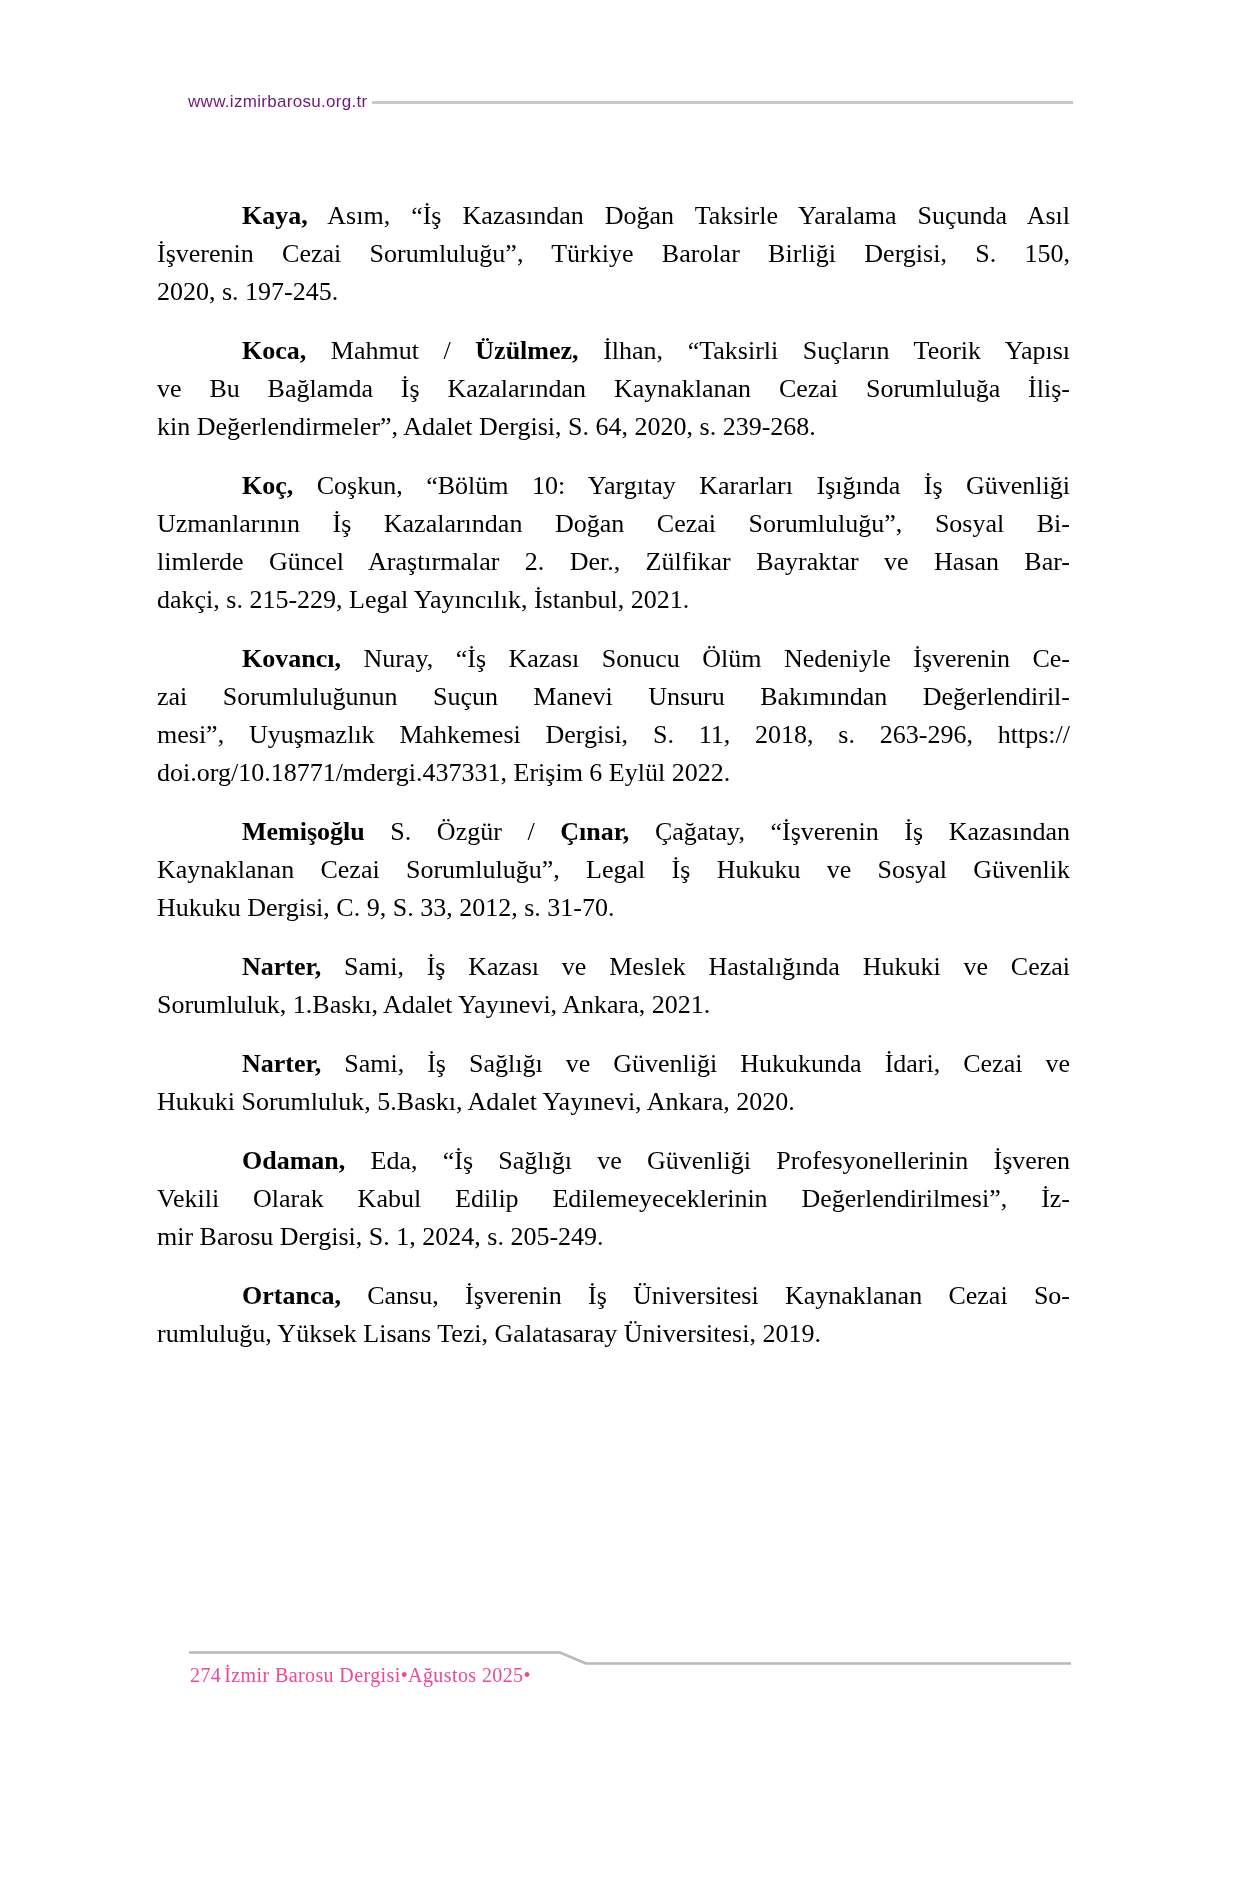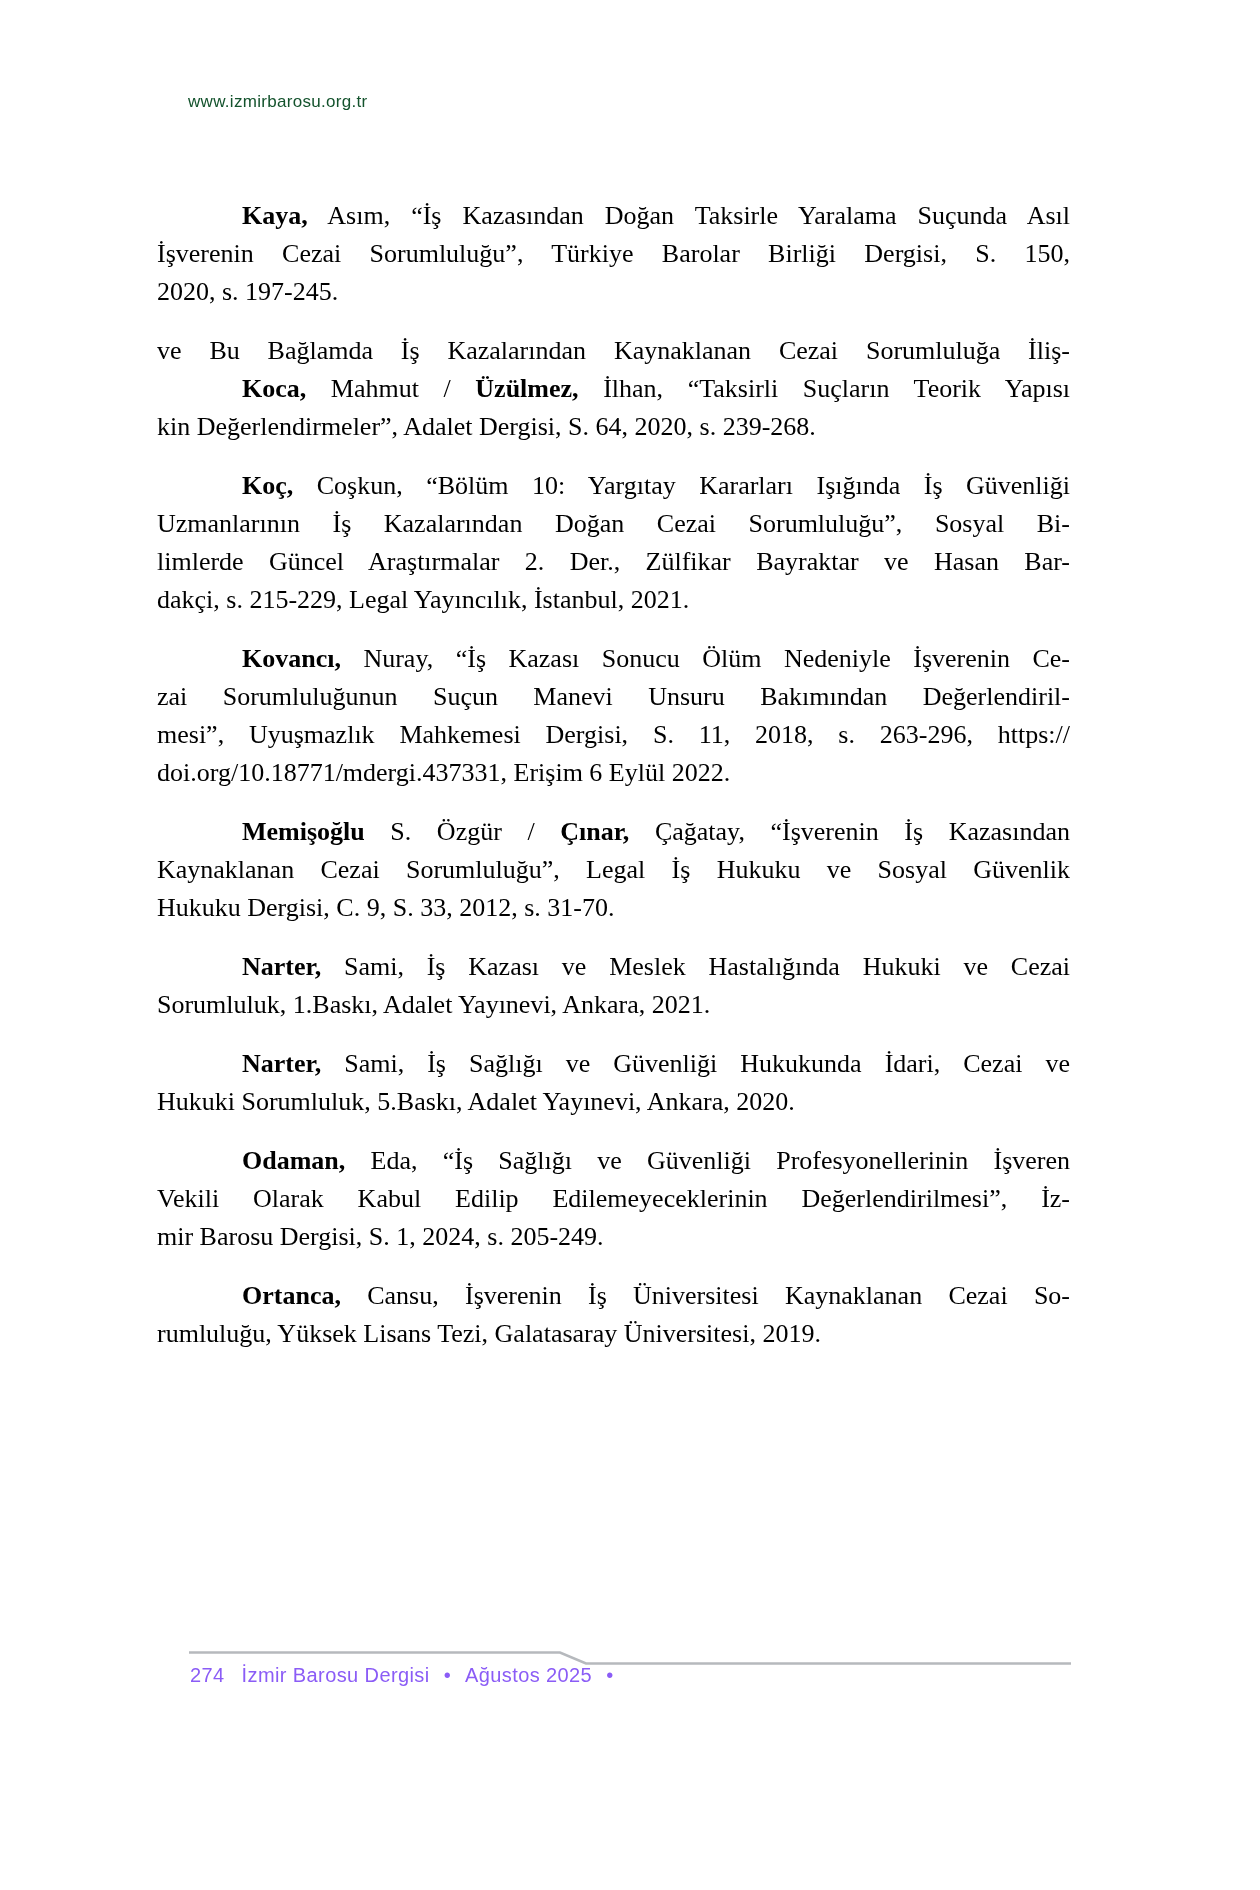--- a/index.html
+++ b/index.html
@@ -12,26 +12,25 @@
     font-family: "Liberation Serif", serif;
   }
 
   
   .page-header {
     position: absolute;
     left: 188px;
     top: 92px;
     width: 885px;
     display: flex;
-    align-items: flex-start;
+    align-items: center;
     font-family: "Liberation Sans", sans-serif;
     font-size: 17px;
     letter-spacing: 0.3px;
-    color: #14532d;
-    flex-direction: column;
+    color: #701a75;
   }
   .header-rule {
     flex: 1;
     height: 3px;
     background: #c7c8ca;
     margin-left: 5px;
     margin-top: 1px;
   }
 
   
@@ -58,48 +57,49 @@
     position: absolute;
     left: 188px;
     top: 1650px;
     width: 884px;
     font-family: "Liberation Sans", sans-serif;
   }
   .footer-rule-svg { display: block; }
   .footer-text {
     display: flex;
     align-items: center;
-    column-gap: 14px;
+    column-gap: 0;
     margin-top: -2px;
     padding-left: 2px;
     font-size: 20px;
     letter-spacing: 0.4px;
-    color: #8b5cf6;
+    color: #ec4899;
+    font-family: Liberation Serif, serif;
   }
   .footer-text .pgnum { margin-right: 3px; }
 </style>
 </head>
 <body>
 
 <div class="page">
 
   <header class="page-header">
     <span>www.izmirbarosu.org.tr</span>
     <span class="header-rule"></span>
   </header>
 
   <main class="bibliography" id="bibliography">
       <div class="entry">
         <div class="line first"><span class="seg seg-b">Kaya,</span><span class="seg"> Asım, “İş Kazasından Doğan Taksirle Yaralama Suçunda Asıl</span></div>
         <div class="line"><span class="seg">İşverenin Cezai Sorumluluğu”, Türkiye Barolar Birliği Dergisi, S. 150,</span></div>
         <div class="line last"><span class="seg">2020, s. 197-245.</span></div>
       </div>
       <div class="entry">
+        <div class="line first"><span class="seg seg-b">Koca,</span><span class="seg"> Mahmut / </span><span class="seg seg-b">Üzülmez,</span><span class="seg"> İlhan, “Taksirli Suçların Teorik Yapısı</span></div>
         <div class="line"><span class="seg">ve Bu Bağlamda İş Kazalarından Kaynaklanan Cezai Sorumluluğa İliş-</span></div>
-        <div class="line first"><span class="seg seg-b">Koca,</span><span class="seg"> Mahmut / </span><span class="seg seg-b">Üzülmez,</span><span class="seg"> İlhan, “Taksirli Suçların Teorik Yapısı</span></div>
         <div class="line last"><span class="seg">kin Değerlendirmeler”, Adalet Dergisi, S. 64, 2020, s. 239-268.</span></div>
       </div>
       <div class="entry">
         <div class="line first"><span class="seg seg-b">Koç,</span><span class="seg"> Coşkun, “Bölüm 10: Yargıtay Kararları Işığında İş Güvenliği</span></div>
         <div class="line"><span class="seg">Uzmanlarının İş Kazalarından Doğan Cezai Sorumluluğu”, Sosyal Bi-</span></div>
         <div class="line"><span class="seg">limlerde Güncel Araştırmalar 2. Der., Zülfikar Bayraktar ve Hasan Bar-</span></div>
         <div class="line last"><span class="seg">dakçi, s. 215-229, Legal Yayıncılık, İstanbul, 2021.</span></div>
       </div>
       <div class="entry">
         <div class="line first"><span class="seg seg-b">Kovancı,</span><span class="seg"> Nuray, “İş Kazası Sonucu Ölüm Nedeniyle İşverenin Ce-</span></div>

